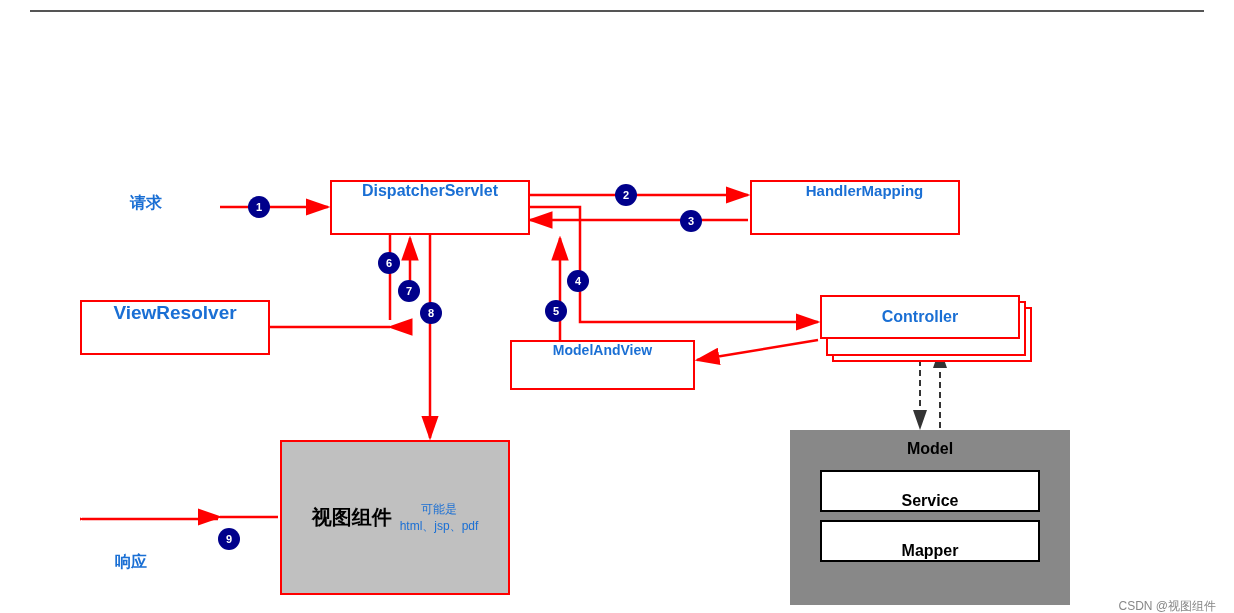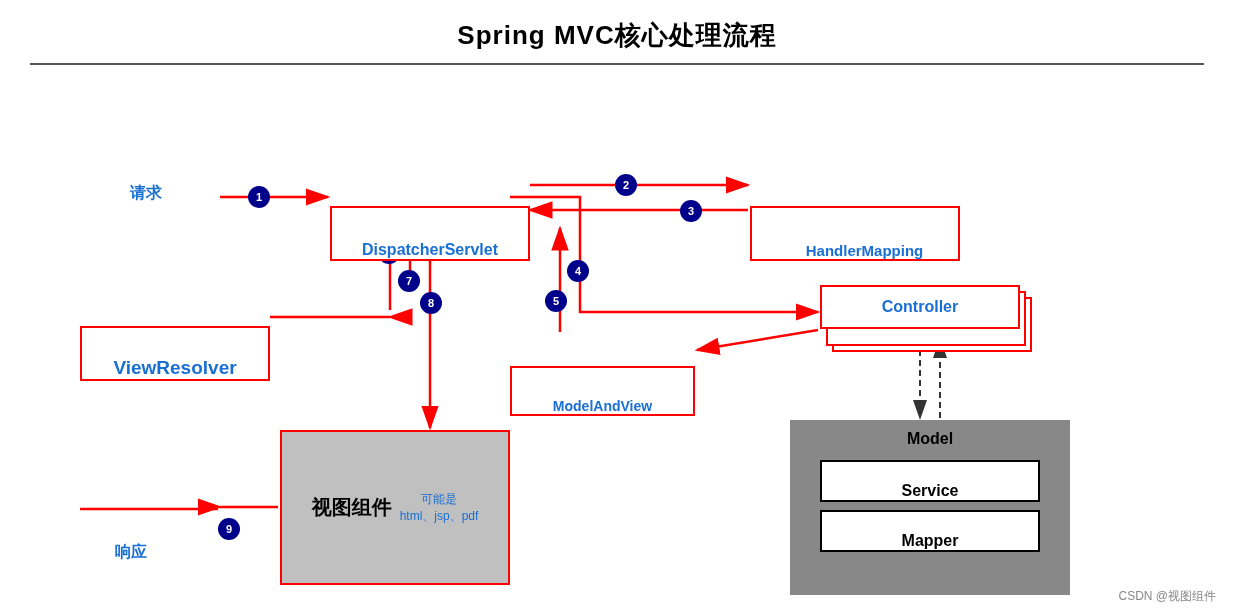--- a/index.html
+++ b/index.html
@@ -42,26 +42,25 @@
       width: 1234px;
       height: 543px;
     }
 
     
     .box {
       position: absolute;
       border: 2px solid red;
       background: #fff;
       display: flex;
-      align-items: flex-end;
+      align-items: flex-start;
       justify-content: center;
       font-weight: bold;
       color: #1a6fd4;
       font-size: 15px;
-      margin-top: 36px;
     }
 
     .box-dispatcher {
       left: 330px;
       top: 100px;
       width: 200px;
       height: 55px;
       font-size: 16px;
     }
 
@@ -245,21 +244,20 @@
       left: 0;
       width: 1234px;
       height: 543px;
       pointer-events: none;
     }
   </style>
 </head>
 <body>
 
 <div class="page">
-  <div class="title">Spring MVC核心处理流程</div>
   <hr class="divider">
 
   <div class="diagram">
 
     <svg class="arrows-svg">
 
       <defs>
         <marker id="arrowRed" markerWidth="10" markerHeight="7" refX="9" refY="3.5" orient="auto">
           <polygon points="0 0, 10 3.5, 0 7" fill="red"></polygon>
         </marker>

